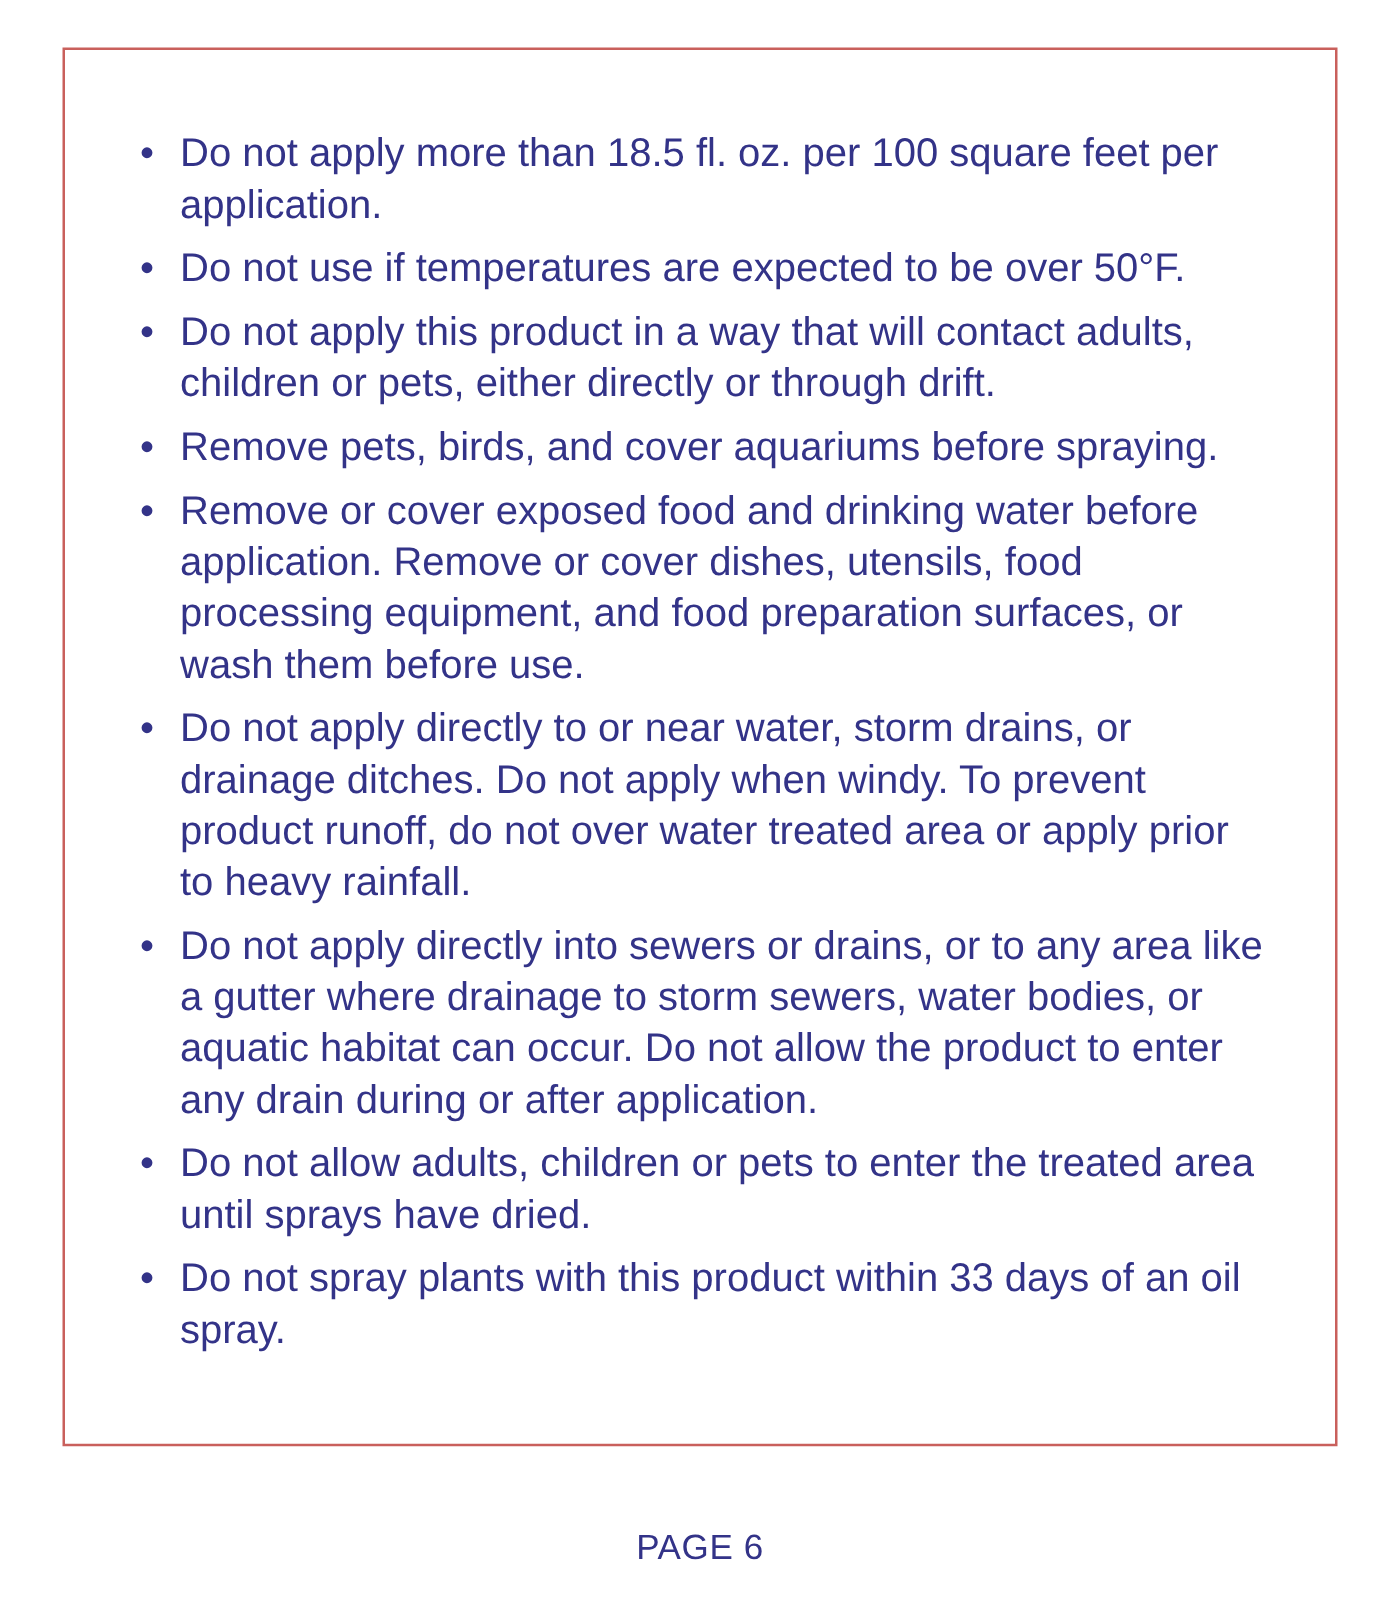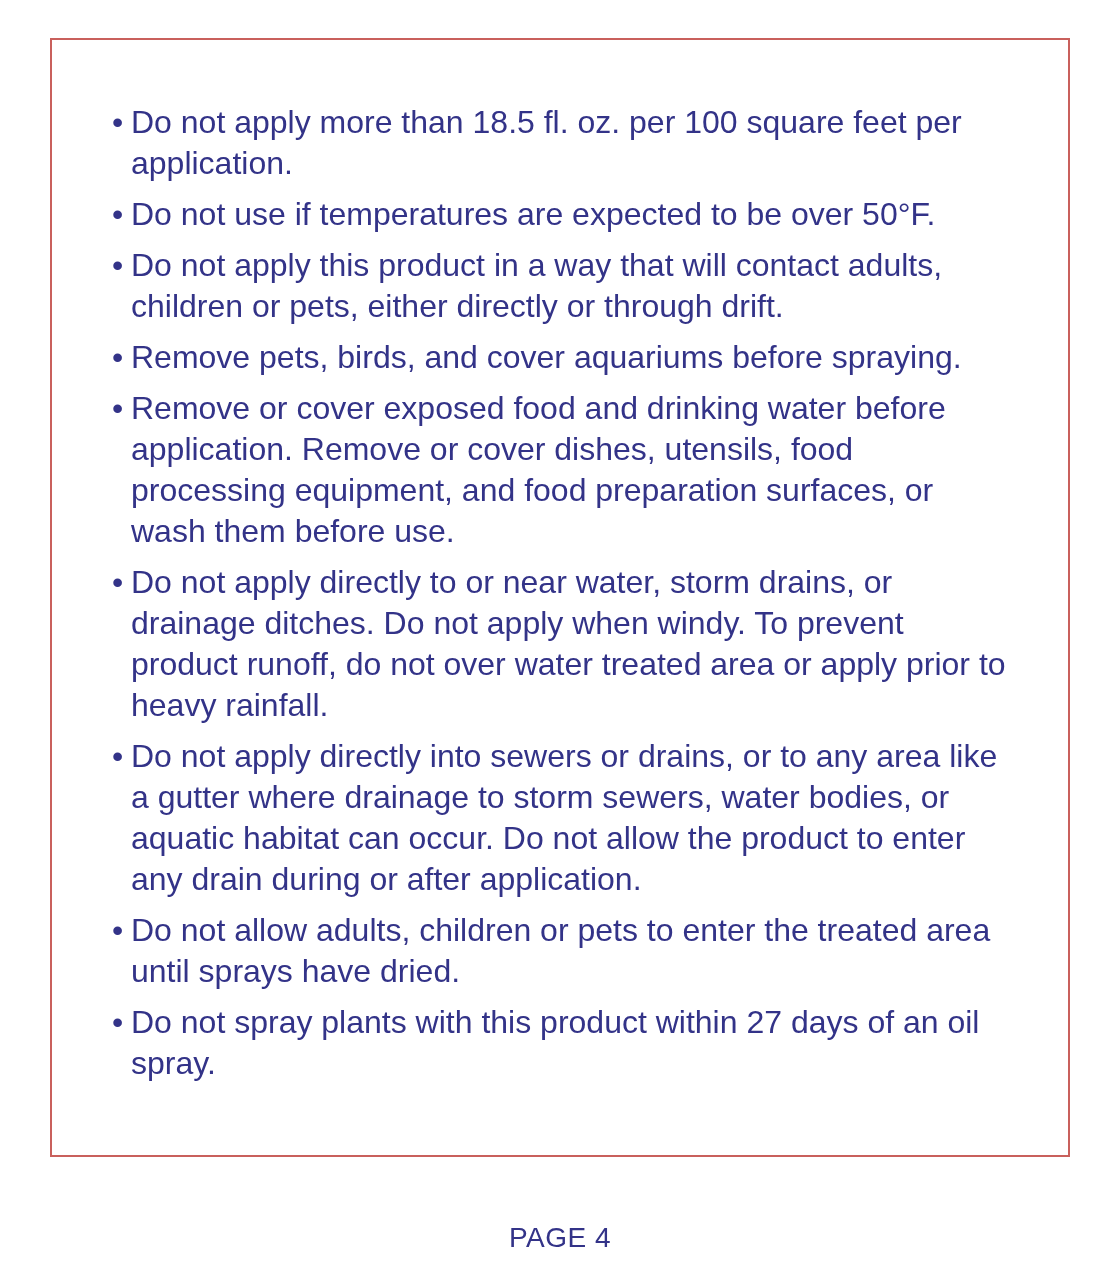--- a/index.html
+++ b/index.html
@@ -36,20 +36,21 @@
     line-height:41px;
     margin-bottom:10px;
     color:var(--text-color);
   }
   .precautions .bullet{
     flex:0 0 19px;
     width:19px;
   }
   .precautions .text{
     flex:1;
+    margin-left:13px;
   }
   .footer{
     position:absolute;
     left:50px;
     top:1222px;
     width:1020px;
     text-align:center;
   }
   .footer span{
     font-size:28px;
@@ -89,20 +90,20 @@
       <li>
         <span class="bullet">•</span>
         <span class="text">Do not apply directly into sewers or drains, or to any area like a gutter where drainage to storm sewers, water bodies, or aquatic habitat can occur. Do not allow the product to enter any drain during or after application.</span>
       </li>
       <li>
         <span class="bullet">•</span>
         <span class="text">Do not allow adults, children or pets to enter the treated area until sprays have dried.</span>
       </li>
       <li>
         <span class="bullet">•</span>
-        <span class="text">Do not spray plants with this product within 27 days of an oil spray.</span>
+        <span class="text">Do not spray plants with this product within 33 days of an oil spray.</span>
       </li>
     </ul>
 </div>
 
 <div class="footer">
-  <span>PAGE 4</span>
+  <span>PAGE 6</span>
 </div>
 
 </body></html>

